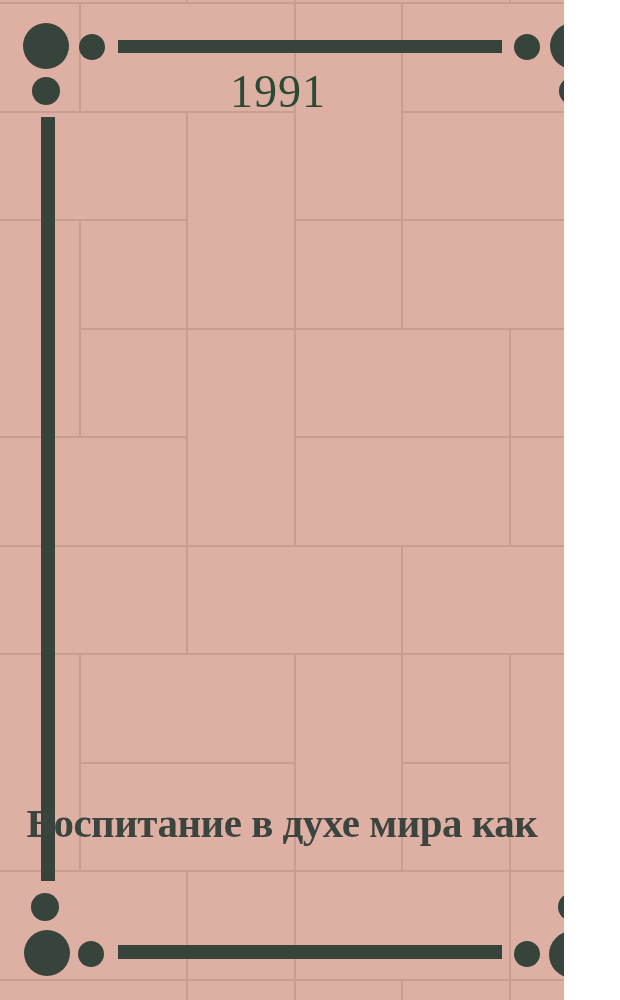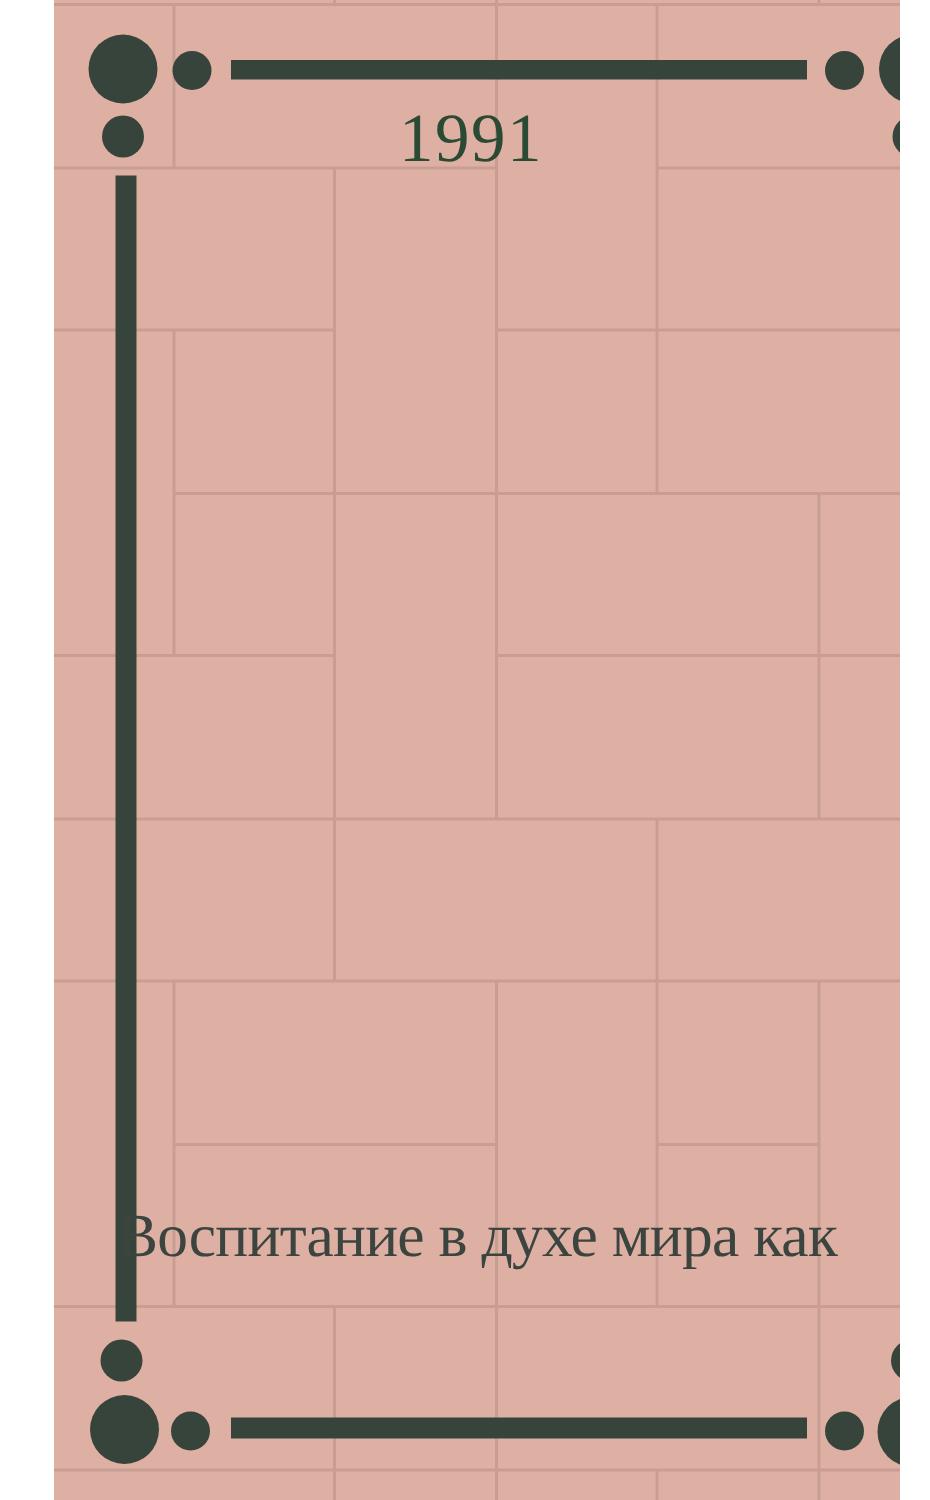--- a/index.html
+++ b/index.html
@@ -4,21 +4,20 @@
 <style>
   html, body { margin: 0; padding: 0; }
   body { font-family: "Liberation Serif", serif; }
 
   .cover {
     position: relative;
     width: 564px;
     height: 1000px;
     overflow: hidden;
     background: var(--grout, #c99e92);
-    margin-left: 36px;
   }
 
   
   .tiles {
     position: absolute;
     inset: 0;
     z-index: 0;
     background: var(--grout, #c99e92);
   }
   .tiles .tile {
@@ -61,21 +60,21 @@
     line-height: 46px;
     letter-spacing: 1px;
     color: var(--year-text, #2b4a33);
   }
   .title {
     position: absolute;
     z-index: 3;
     left: 20px; right: 20px;
     top: 803px;
     text-align: center;
-    font-weight: normal;
+    font-weight: bold;
     font-size: 41px;
     line-height: 40px;
     letter-spacing: -0.5px;
     color: var(--title-text, #3b443e);
   }
   .title .tline { white-space: nowrap; }
 </style>
 </head>
 <body>
 

